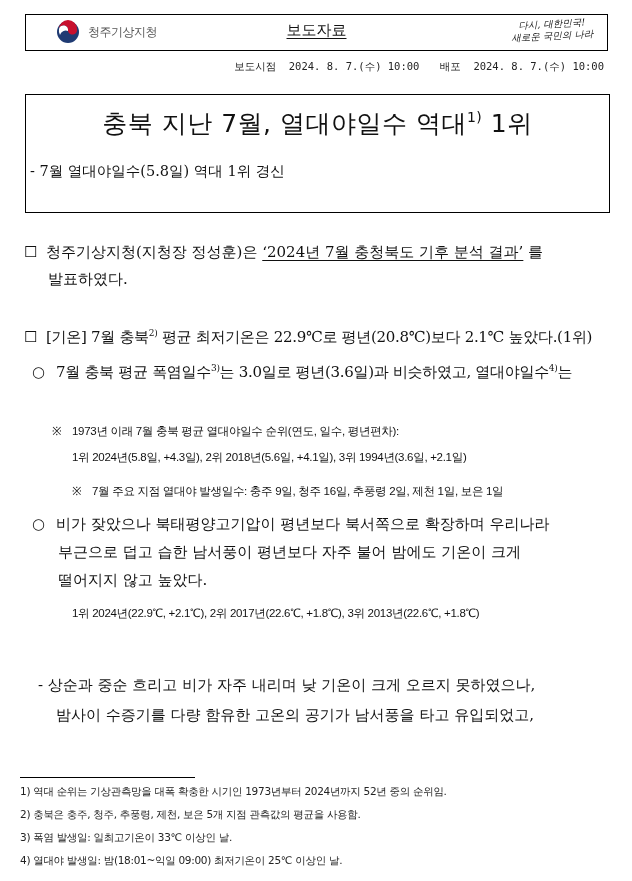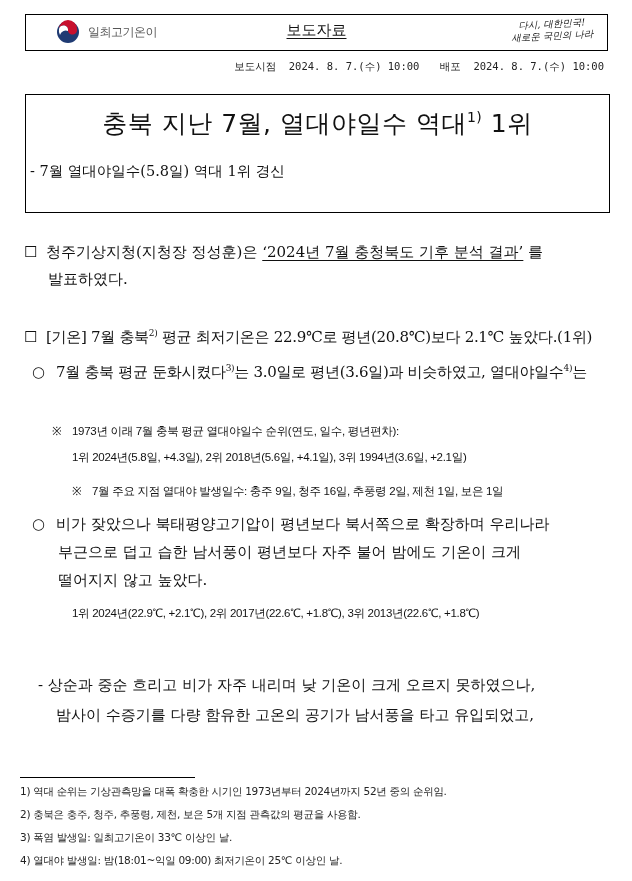--- a/index.html
+++ b/index.html
@@ -66,21 +66,21 @@
   </style>
 </head>
 <body>
 
 <div class="abs header-box">
   <svg class="abs logo" viewBox="0 0 24 24">
     <circle cx="12" cy="12" r="11" fill="#1f3b73"></circle>
     <path d="M3 9 A9 9 0 0 1 21 9 A4.5 4.5 0 0 1 12 11 A4.5 4.5 0 0 0 3 9 Z" fill="#c8102e"></path>
     <path d="M12 11 A4.5 4.5 0 0 0 3 9 A9 9 0 0 0 4 15 A6 6 0 0 1 12 11 Z" fill="#ffffff"></path>
   </svg>
-  <div class="abs agency-name">일최고기온이</div>
+  <div class="abs agency-name">청주기상지청</div>
   <div class="abs doc-type"><span>보도자료</span></div>
   <div class="abs slogan">
     <div>다시, 대한민국!</div>
     <div>새로운 국민의 나라</div>
   </div>
 </div>
 
 <div class="abs release-line">
   <span>보도시점</span>&nbsp;
   <span>2024. 8. 7.(수) 10:00</span><span class="gap"></span>
@@ -98,21 +98,21 @@
 <div class="abs para" style="left:24px; top:239px;">
   <div><span class="bullet-sq">☐</span><span>청주기상지청(지청장 정성훈)은 </span><span class="u">‘2024년 7월 충청북도 기후 분석 결과’</span><span> 를</span></div>
   <div style="padding-left:24px;">발표하였다.</div>
 </div>
 
 <div class="abs para" style="left:24px; top:320px; letter-spacing:-0.3px;">
   <span class="bullet-sq">☐</span><span>[기온] 7월 충북</span><sup class="fn">2)</sup><span> 평균 최저기온은 22.9℃로 평년(20.8℃)보다 2.1℃ 높았다.(1위)</span>
 </div>
 
 <div class="abs para" style="left:32px; top:355px; letter-spacing:-0.3px;">
-  <div><span class="bullet-ci">○</span><span>7월 충북 평균 둔화시켰다</span><sup class="fn">3)</sup><span>는 3.0일로 평년(3.6일)과 비슷하였고, 열대야일수</span><sup class="fn">4)</sup><span>는</span></div>
+  <div><span class="bullet-ci">○</span><span>7월 충북 평균 폭염일수</span><sup class="fn">3)</sup><span>는 3.0일로 평년(3.6일)과 비슷하였고, 열대야일수</span><sup class="fn">4)</sup><span>는</span></div>
 </div>
 
 <div class="abs note" style="left:52px; top:418px;">
   <div><span class="mark">※</span><span>1973년 이래 7월 충북 평균 열대야일수 순위(연도, 일수, 평년편차):</span></div>
   <div style="padding-left:20px;">1위 2024년(5.8일, +4.3일), 2위 2018년(5.6일, +4.1일), 3위 1994년(3.6일, +2.1일)</div>
 </div>
 
 <div class="abs note" style="left:52px; top:478px;margin-left:20px;">
   <span class="mark">※</span><span>7월 주요 지점 열대야 발생일수: 충주 9일, 청주 16일, 추풍령 2일, 제천 1일, 보은 1일</span>
 </div>

